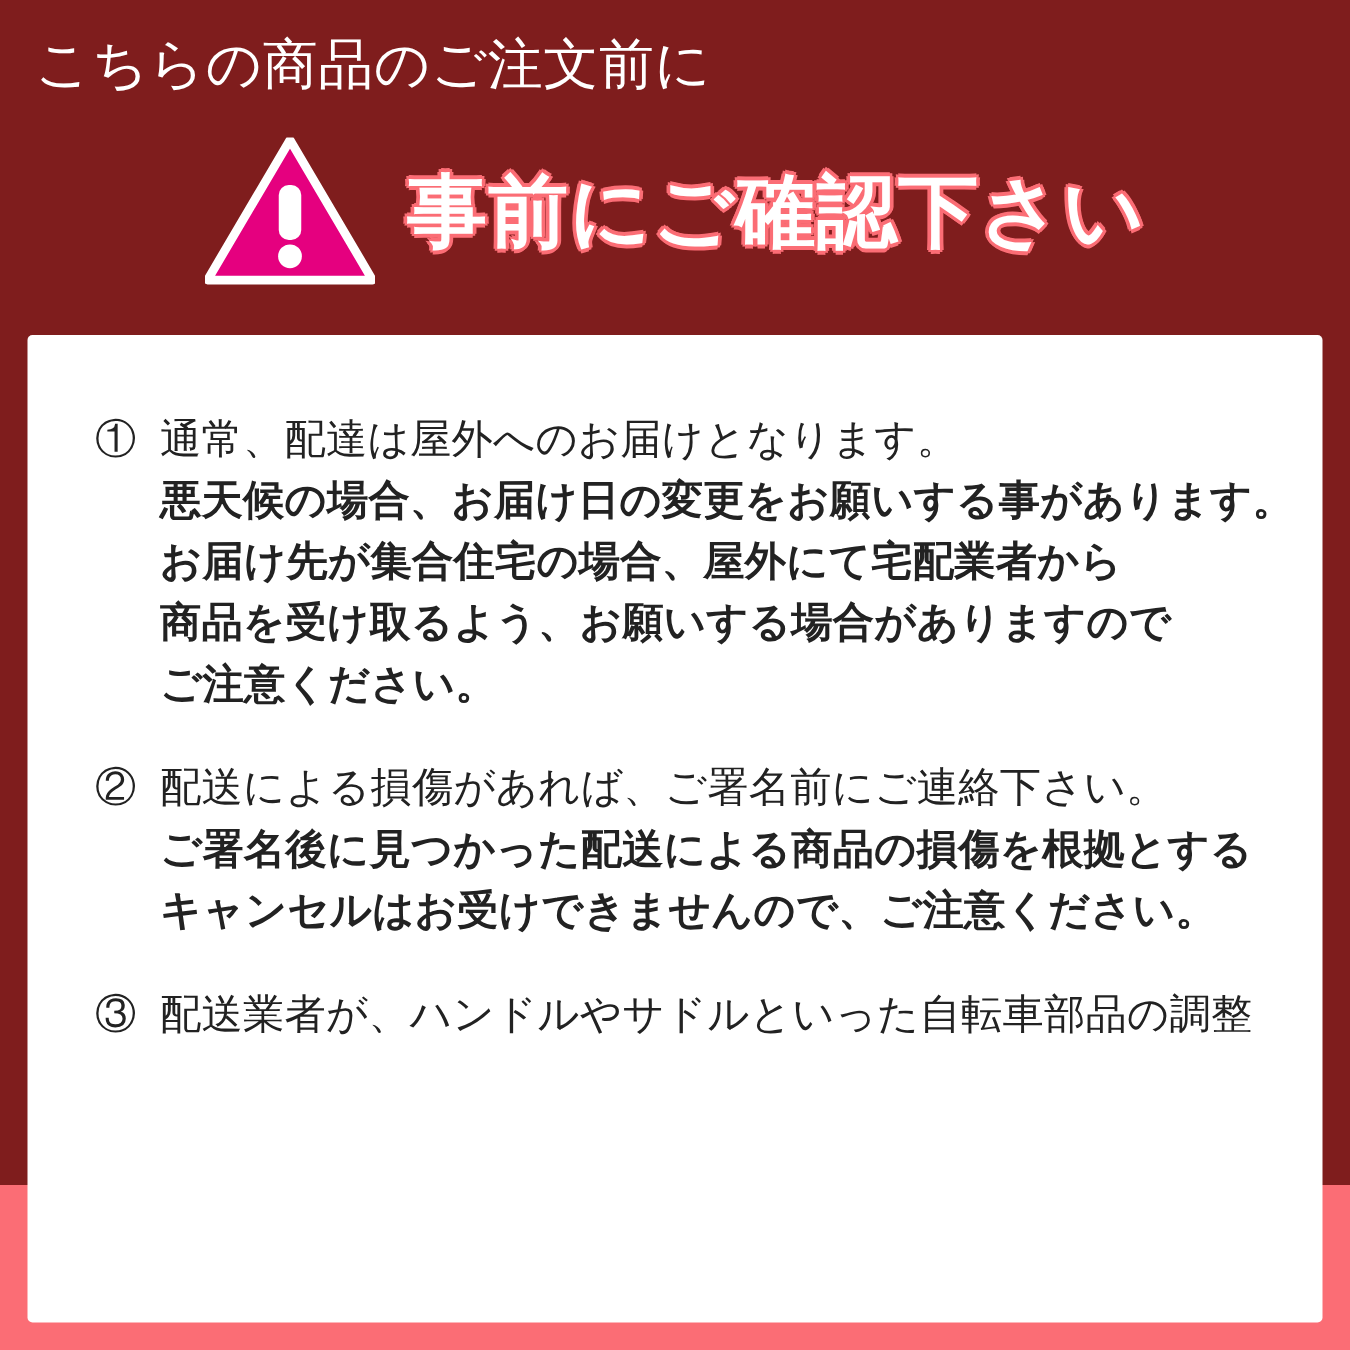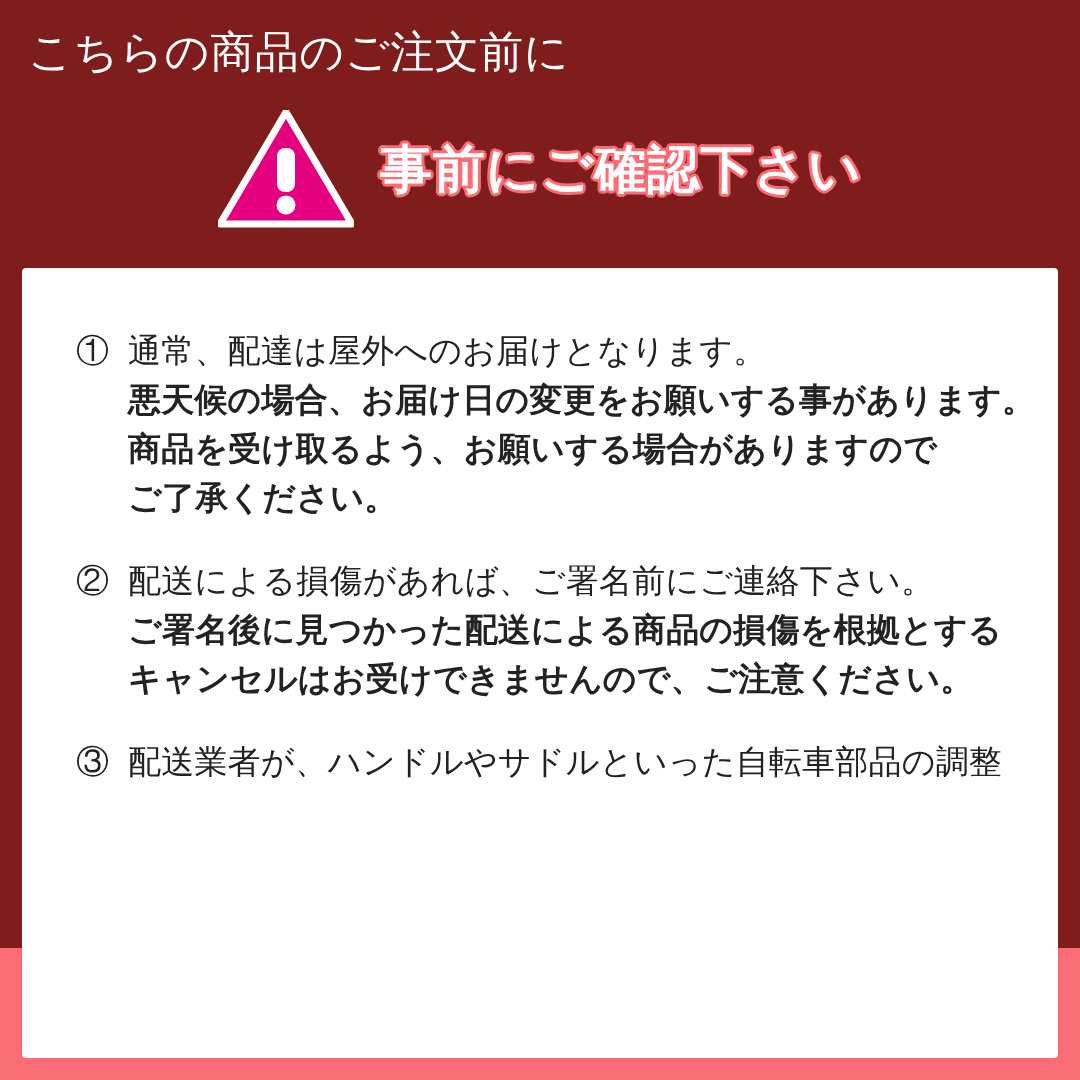--- a/index.html
+++ b/index.html
@@ -46,21 +46,21 @@
   }
 
   .warn-icon {
     width: 136px;
     height: 118px;
     flex: 0 0 auto;
     display: block;
   }
 
   .headline {
-    font-size: 52px;
+    font-size: 64px;
     line-height: 1;
     color: #ffffff;
     font-weight: 700;
     letter-spacing: 1px;
     white-space: nowrap;
     text-shadow:
        3px 0 0 #fb6d75, -3px 0 0 #fb6d75, 0 3px 0 #fb6d75, 0 -3px 0 #fb6d75,
        2px 2px 0 #fb6d75, -2px 2px 0 #fb6d75, 2px -2px 0 #fb6d75, -2px -2px 0 #fb6d75;
   }
 
@@ -120,22 +120,23 @@
     <div class="headline">事前にご確認下さい</div>
   </div>
 
   <div class="card">
 
     <div class="item">
       <span class="item-line first">
         <span class="num">①</span><span>通常、配達は屋外へのお届けとなります。</span>
       </span>
       <span class="item-line cont">悪天候の場合、お届け日の変更をお願いする事があります。</span>
+      <span class="item-line cont">お届け先が集合住宅の場合、屋外にて宅配業者から</span>
       <span class="item-line cont">商品を受け取るよう、お願いする場合がありますので</span>
-      <span class="item-line cont">ご了承ください。</span>
+      <span class="item-line cont">ご注意ください。</span>
     </div>
 
     <div class="item">
       <span class="item-line first">
         <span class="num">②</span><span>配送による損傷があれば、ご署名前にご連絡下さい。</span>
       </span>
       <span class="item-line cont">ご署名後に見つかった配送による商品の損傷を根拠とする</span>
       <span class="item-line cont">キャンセルはお受けできませんので、ご注意ください。</span>
     </div>
 

